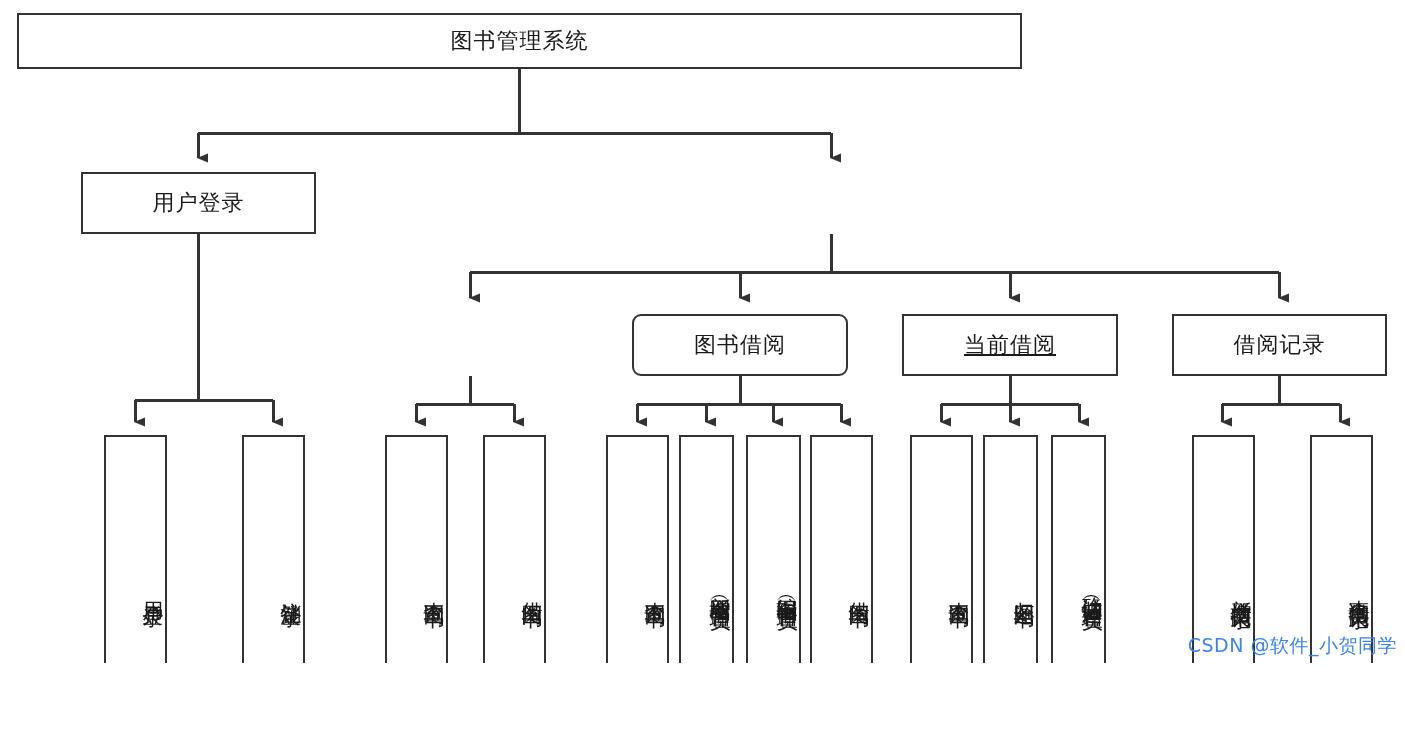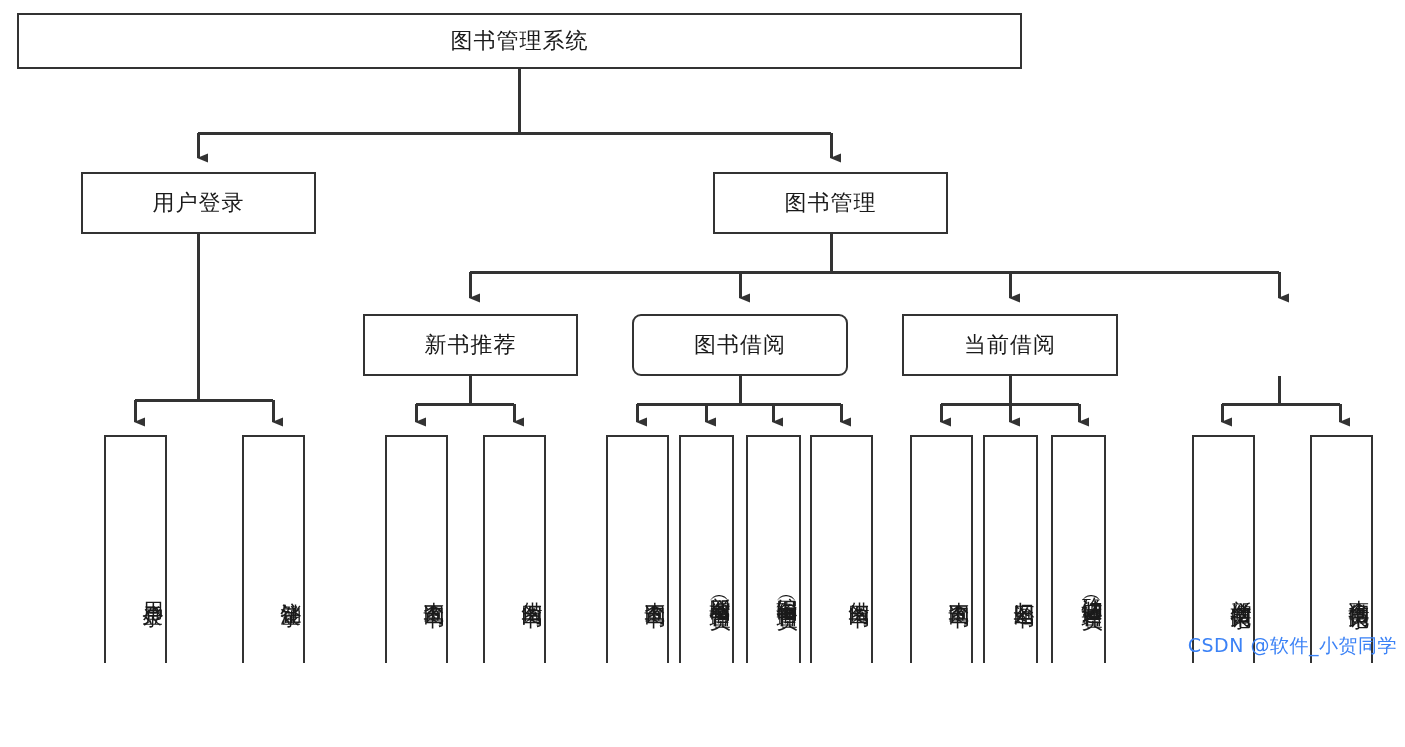--- a/index.html
+++ b/index.html
@@ -120,36 +120,33 @@
   </svg>
 
   <div class="node horiz" style="left:17px; top:13px; width:1005px; height:56px;">
     <span class="lbl">图书管理系统</span>
   </div>
 
   <div class="node horiz" style="left:81px; top:172px; width:235px; height:62px;">
     <span class="lbl">用户登录</span>
   </div>
 
-  <div class="node horiz" style="left:713px; top:172px; width:235px; height:62px;">
-    <span class="lbl">图书管理</span>
-  </div>
-
-  <div class="node horiz" style="left:363px; top:314px; width:215px; height:62px;">
-    <span class="lbl">新书推荐</span>
-  </div>
+
 
   <div class="node horiz" style="left:632px; top:314px; width:216px; height:62px;border-radius:9px;">
     <span class="lbl">图书借阅</span>
   </div>
 
-  <div class="node horiz" style="left:902px; top:314px; width:216px; height:62px;">
+  <div class="node horiz" style="left:902px; top:314px; width:216px; height:62px;text-decoration:underline;">
     <span class="lbl">当前借阅</span>
   </div>
 
+  <div class="node horiz" style="left:1172px; top:314px; width:215px; height:62px;">
+    <span class="lbl">借阅记录</span>
+  </div>
 
   <div class="node vert" style="left:104px; top:435px; width:63px; height:299px;">
     <span class="lbl">用户登录</span>
   </div>
 
   <div class="node vert" style="left:242px; top:435px; width:63px; height:299px;">
     <span class="lbl">注销登录</span>
   </div>
 
   <div class="node vert" style="left:385px; top:435px; width:63px; height:299px;">

